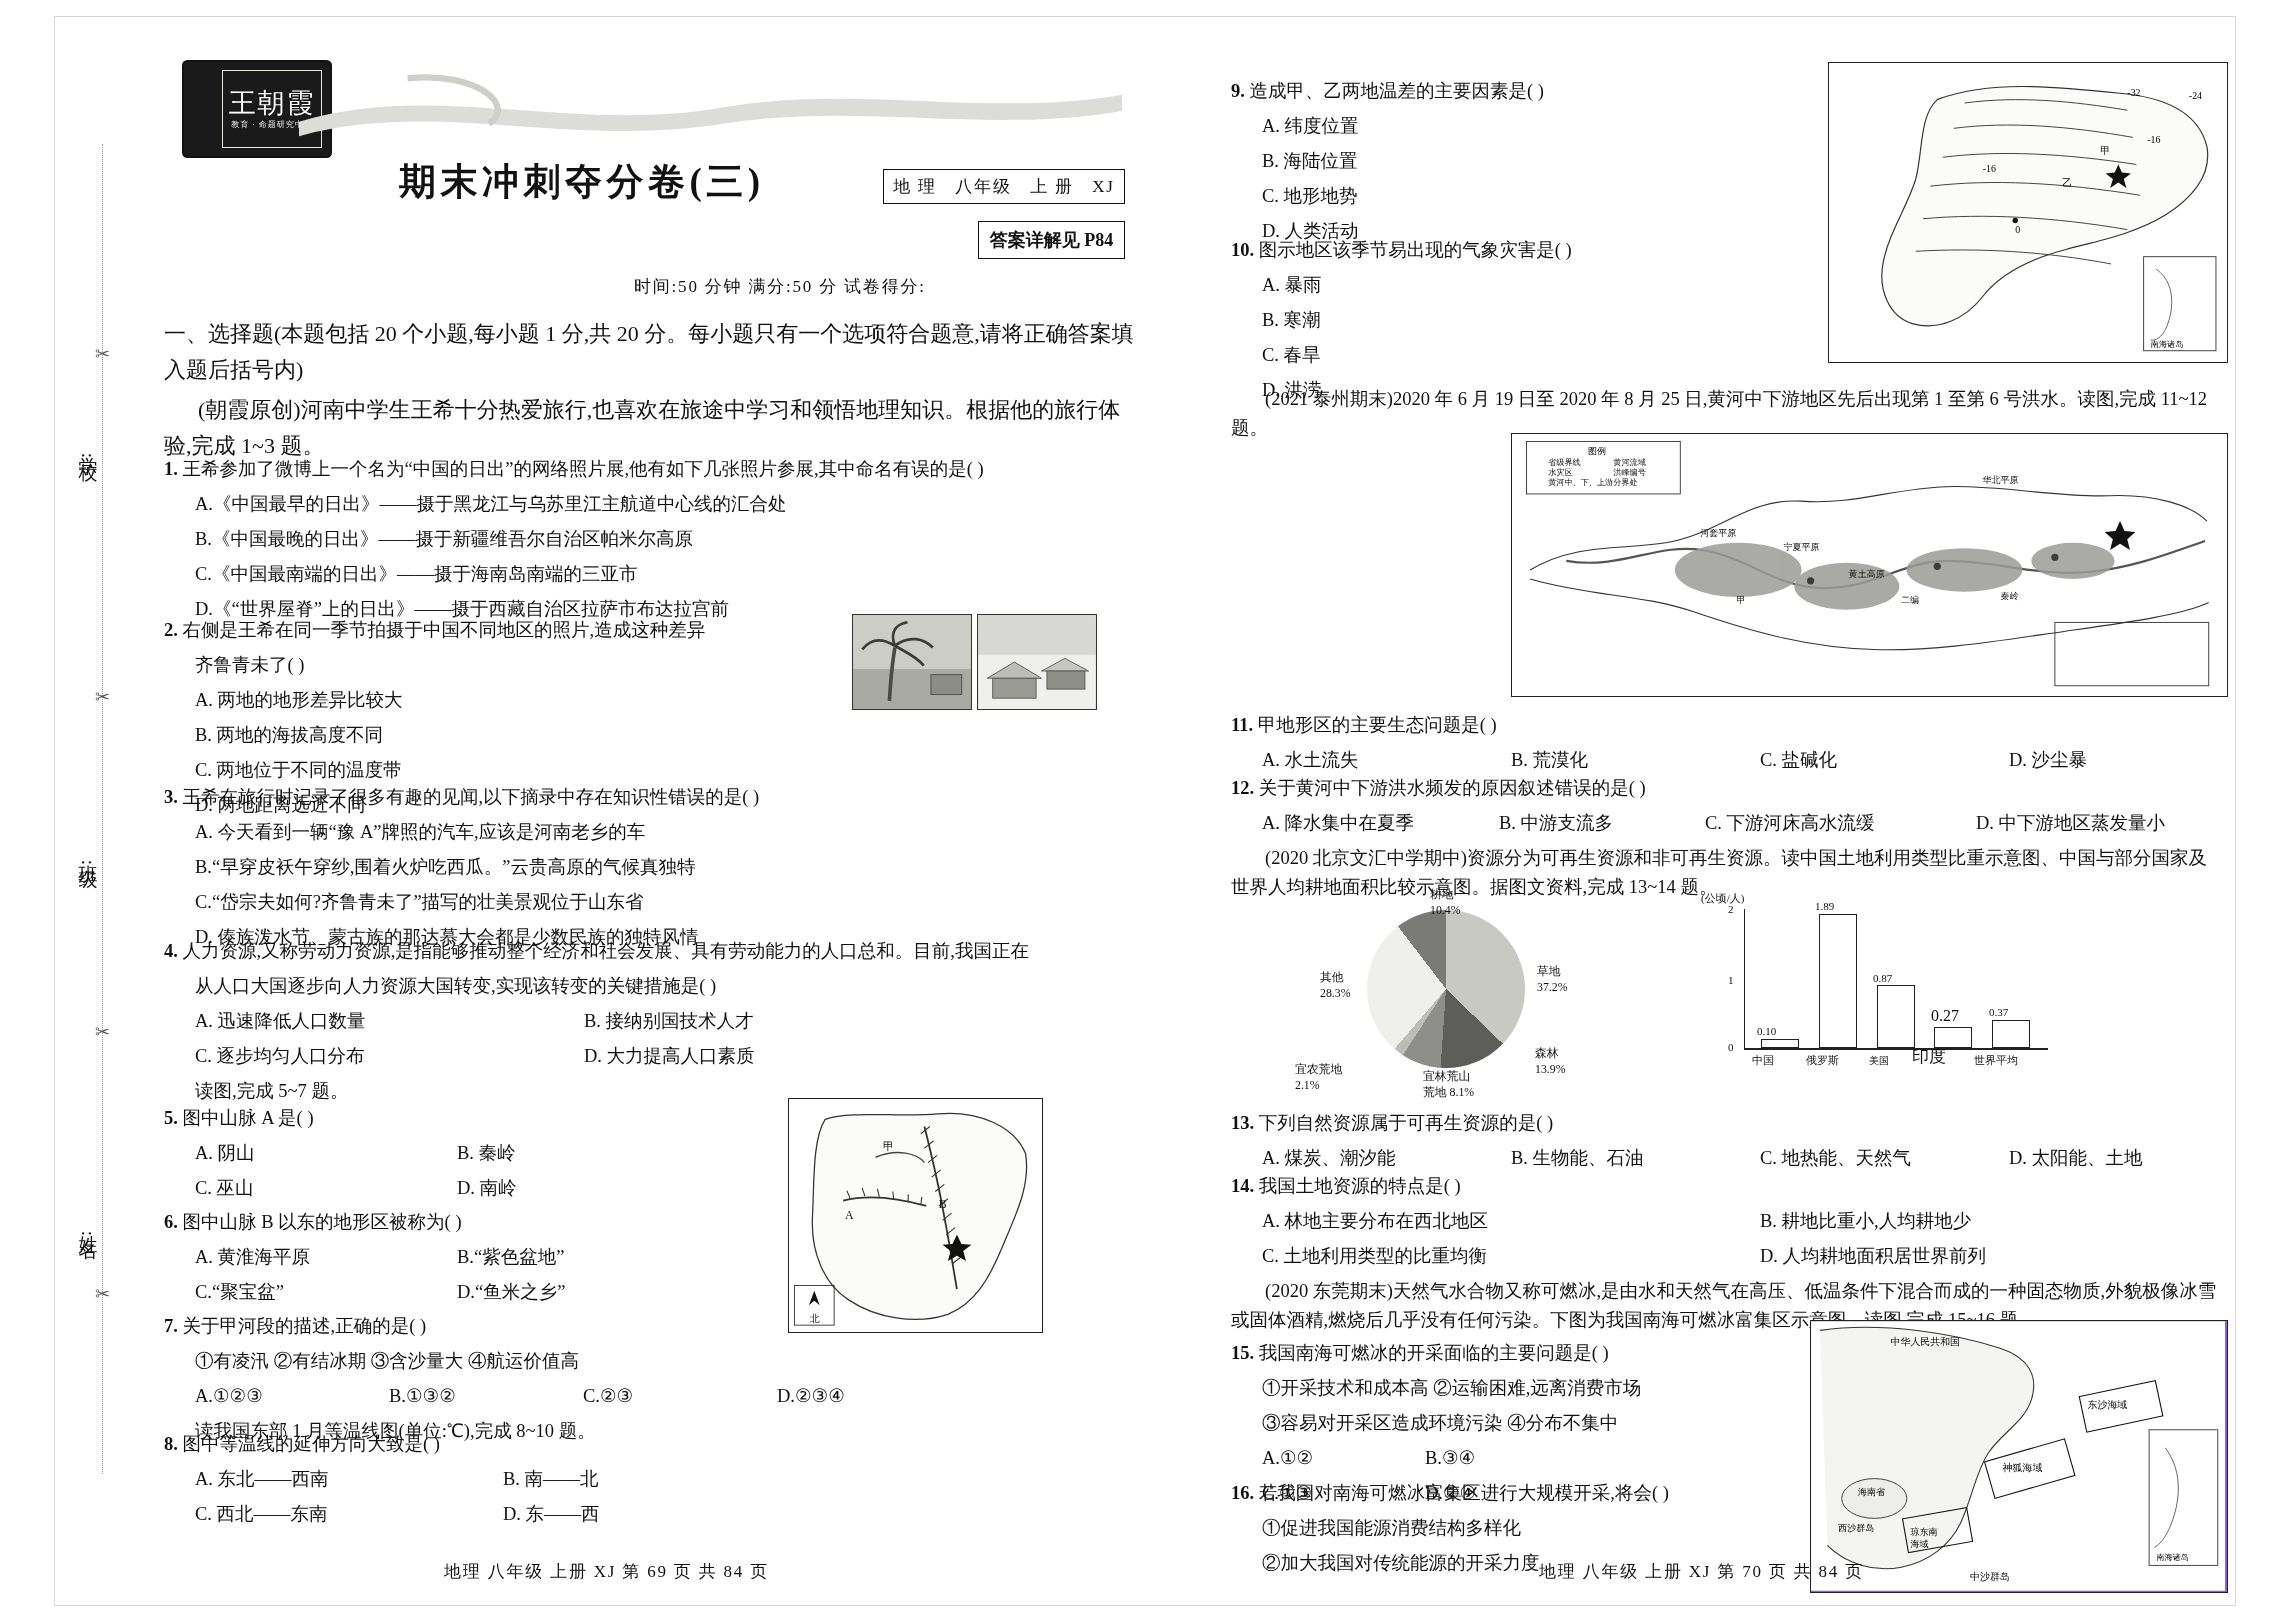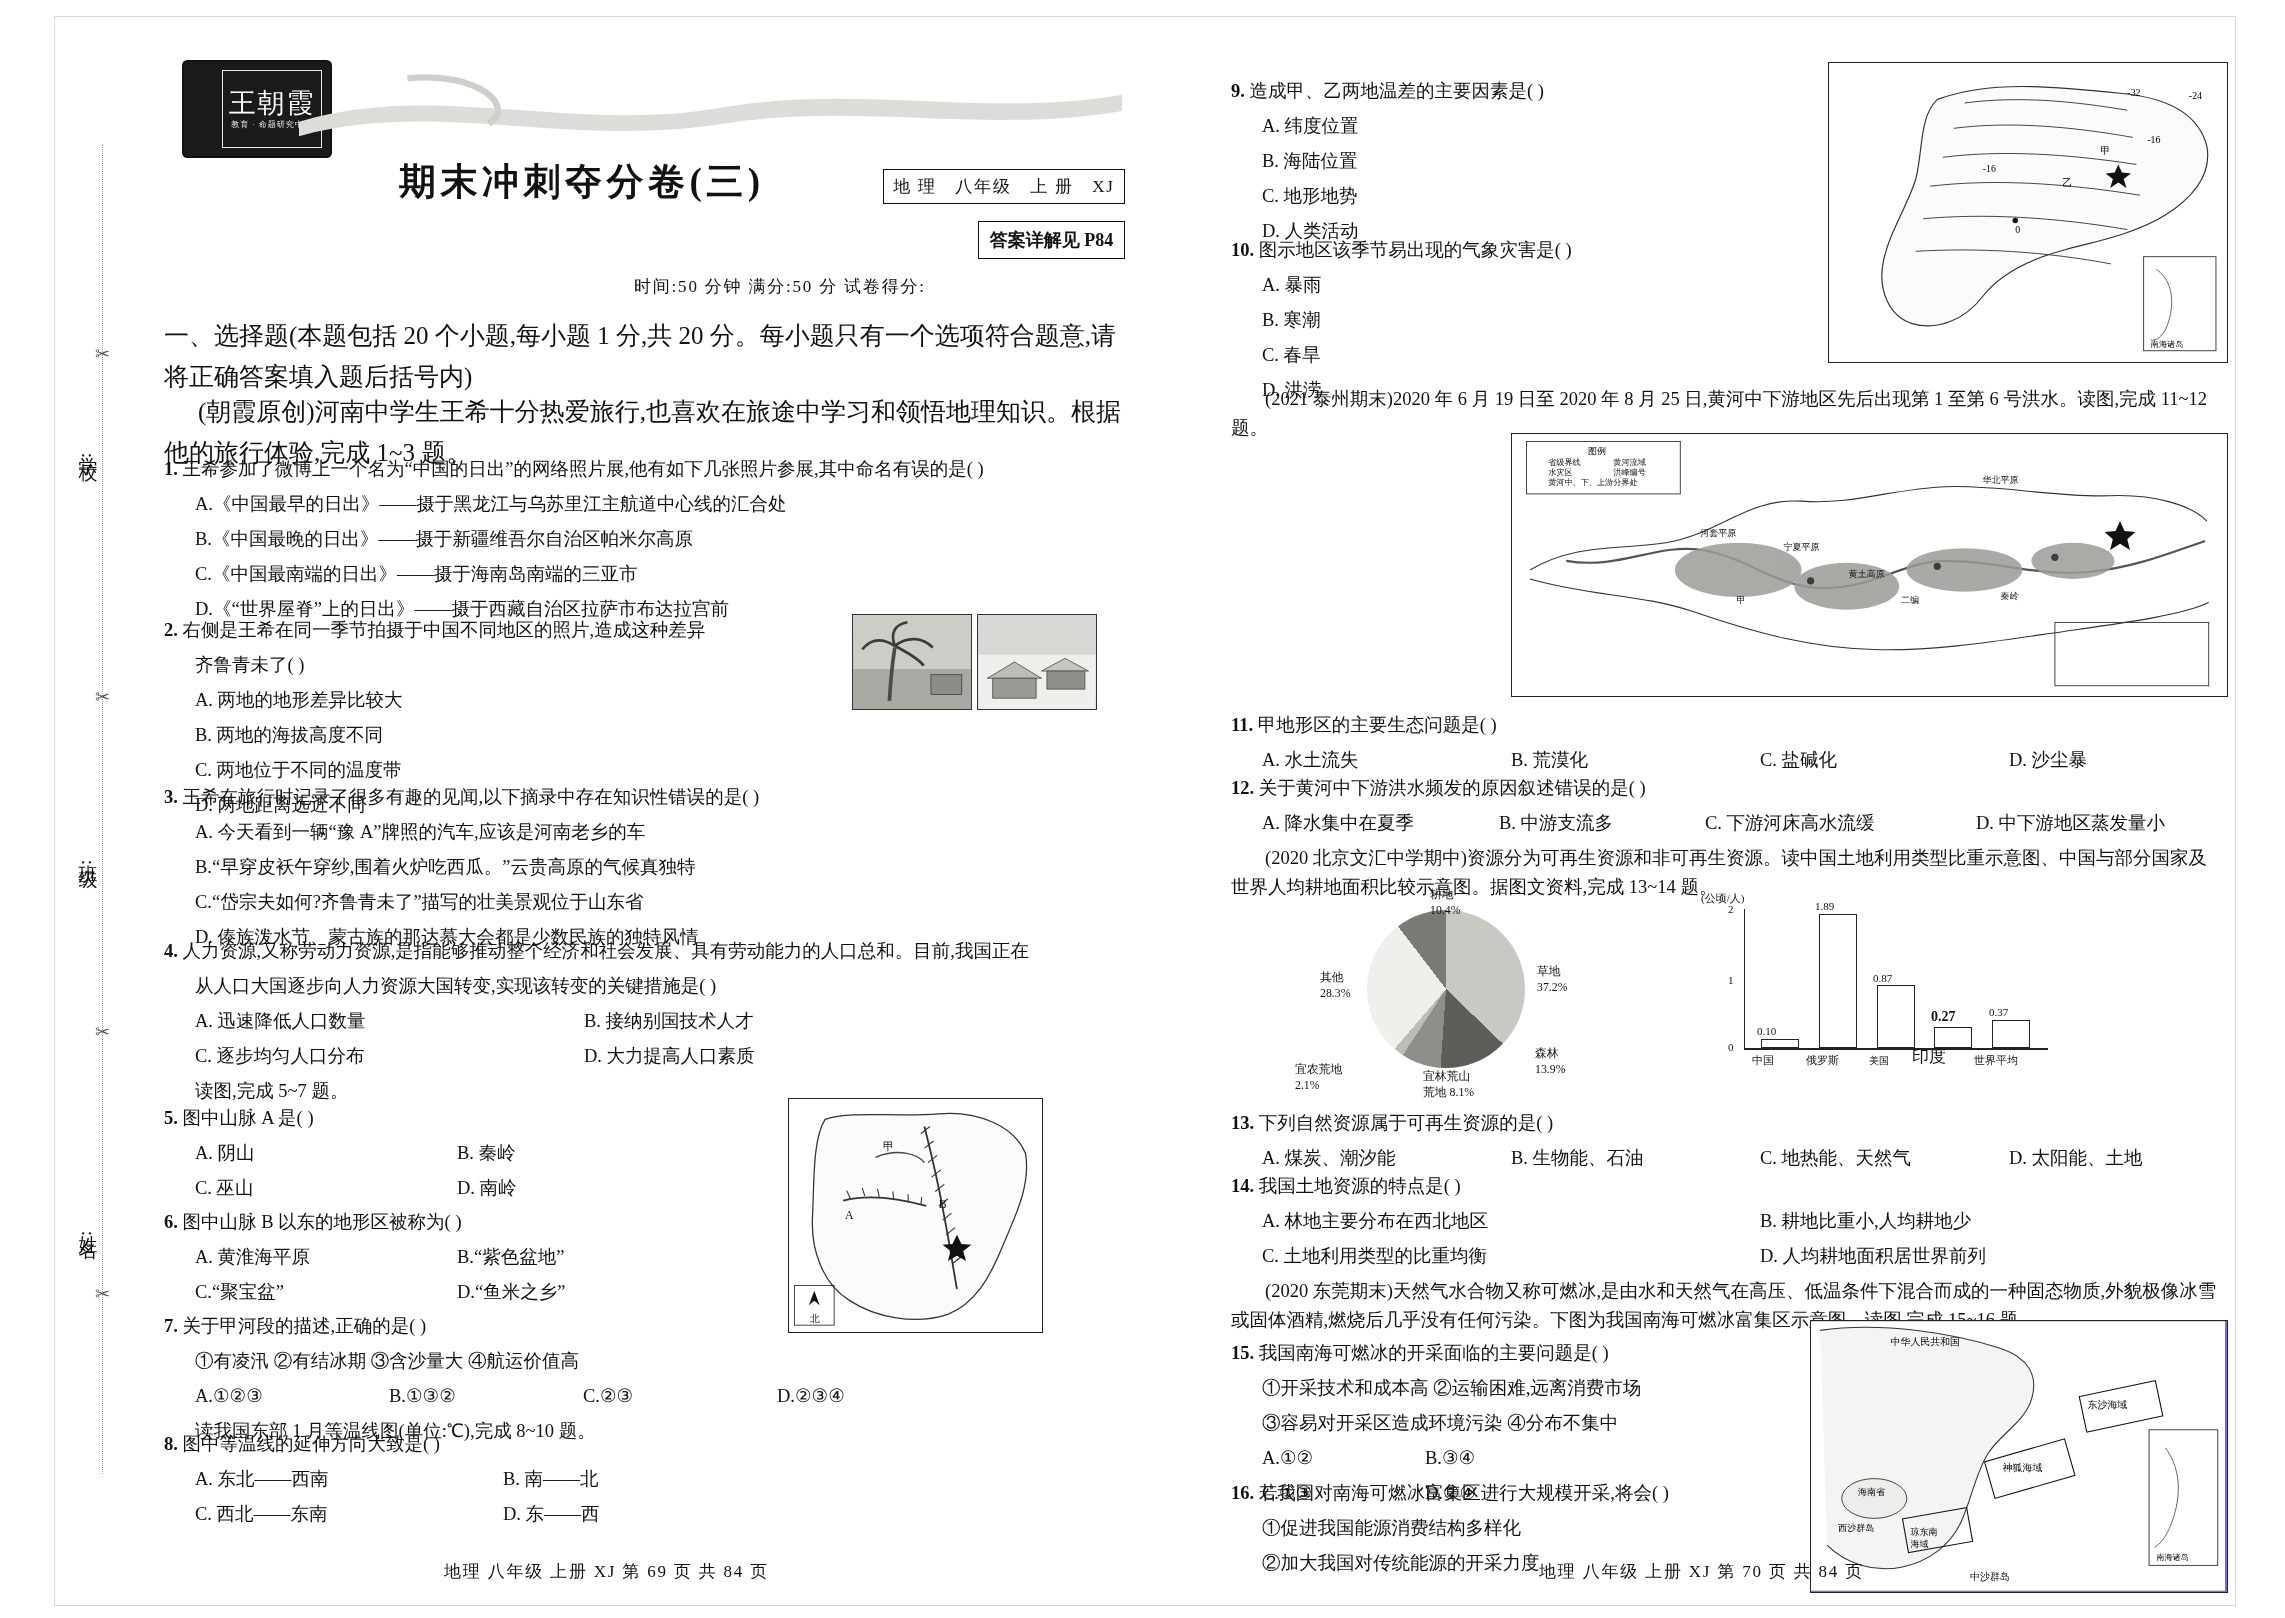--- a/index.html
+++ b/index.html
@@ -20,21 +20,21 @@
   .logo .inner{width:98px;height:76px;border:0.9px solid #eceae2;display:flex;flex-direction:column;align-items:center;justify-content:center;line-height:1.05;}
   .logo .big{font-size:27px;letter-spacing:1.8px;font-family:"Liberation Serif",serif;}
   .logo .sm{font-size:8.1px;letter-spacing:0.9px;margin-top:3.6px;opacity:.9;}
 
   .swoosh{position:absolute;left:244px;top:54px;width:823px;height:69px;}
   .title{position:absolute;left:344px;top:140px;font-size:37px;letter-spacing:4.5px;font-weight:bold;}
   .gradeBox{position:absolute;left:828px;top:152px;width:240px;height:33px;border:1.8px solid #111;display:flex;align-items:center;justify-content:space-around;font-size:17px;letter-spacing:1.8px;background:#fff;}
   .ansBox{position:absolute;left:923px;top:204px;width:145px;height:36px;border:1.8px solid #111;display:flex;align-items:center;justify-content:center;font-size:18px;font-weight:bold;background:#fff;}
   .metaLine{position:absolute;left:579px;top:258px;font-size:17px;letter-spacing:1.8px;}
 
-  .sec{font-size:25px;line-height:1.62;}
+  .sec{font-size:22px;line-height:1.62;}
   .q{margin-top:5.4px;font-size:18.5px;line-height:1.6;}
   .qn{font-weight:bold;}
   .opt{margin-left:31px;}
   .opt2{display:flex;}
   .opt2 span{display:inline-block;}
   .indent{text-indent:34px;}
 
   .imgbox{border:1.4px solid #222;background:#e9e9e6;position:relative;overflow:hidden;}
   .cap{position:absolute;font-size:11.8px;}
 
@@ -397,21 +397,21 @@
 
           <div class="bar" style="left:69px;bottom:27px;height:7.2px;"></div>
           <div class="bar" style="left:127px;bottom:27px;height:132px;"></div>
           <div class="bar" style="left:185px;bottom:27px;height:61px;"></div>
           <div class="bar" style="left:242px;bottom:27px;height:19px;"></div>
           <div class="bar" style="left:300px;bottom:27px;height:26px;"></div>
 
           <div style="position:absolute;left:65px;bottom:38px;font-size:11px;">0.10</div>
           <div style="position:absolute;left:123px;bottom:163px;font-size:11px;">1.89</div>
           <div style="position:absolute;left:181px;bottom:91px;font-size:11px;">0.87</div>
-          <div style="position:absolute;left:239px;bottom:50px;font-size:14px;font-weight:bold;">0.27</div>
+          <div style="position:absolute;left:239px;bottom:50px;font-size:16px;">0.27</div>
           <div style="position:absolute;left:297px;bottom:57px;font-size:11px;">0.37</div>
 
           <div style="position:absolute;left:60px;bottom:7.2px;font-size:11px;">中国</div>
           <div style="position:absolute;left:114px;bottom:7.2px;font-size:11px;">俄罗斯</div>
           <div style="position:absolute;left:177px;bottom:7.2px;font-size:10px;">美国</div>
           <div style="position:absolute;left:220px;bottom:7.2px;font-size:17px;">印度</div>
           <div style="position:absolute;left:282px;bottom:7.2px;font-size:11px;">世界平均</div>
         </div>
       </div>
 

